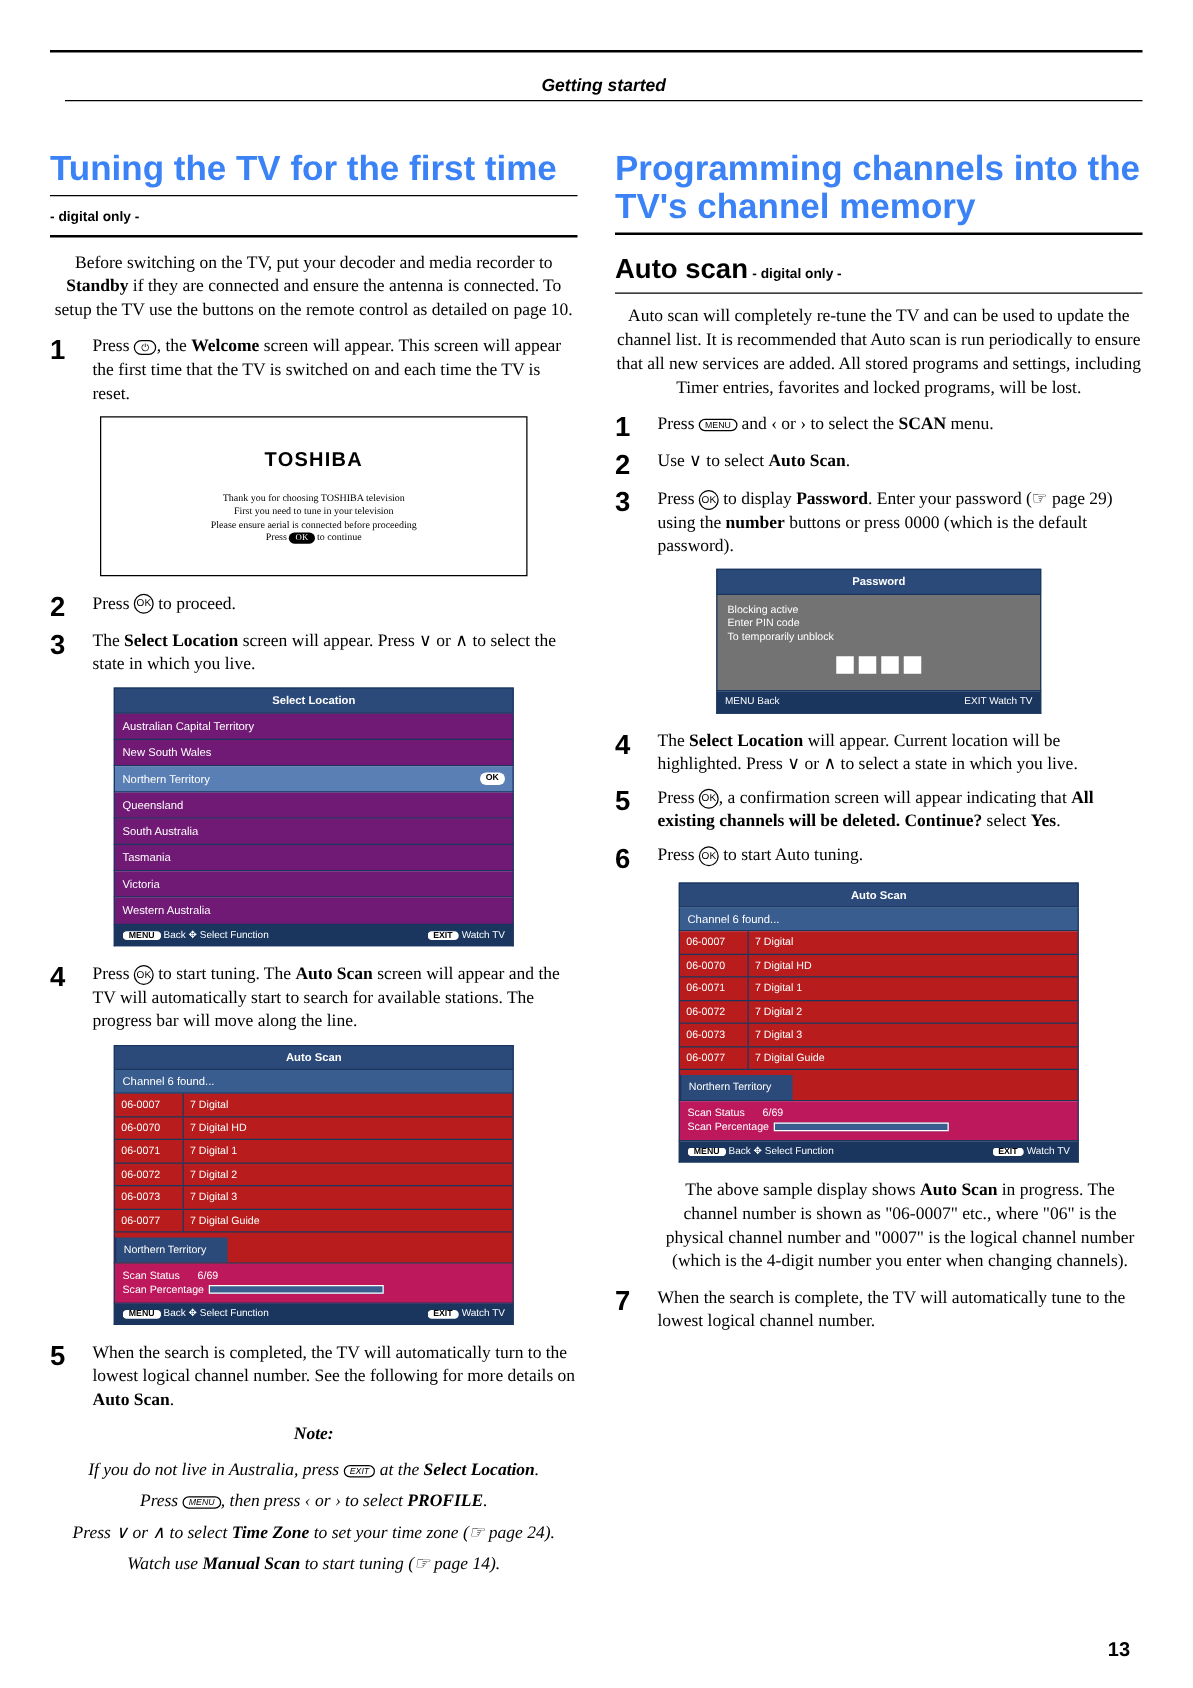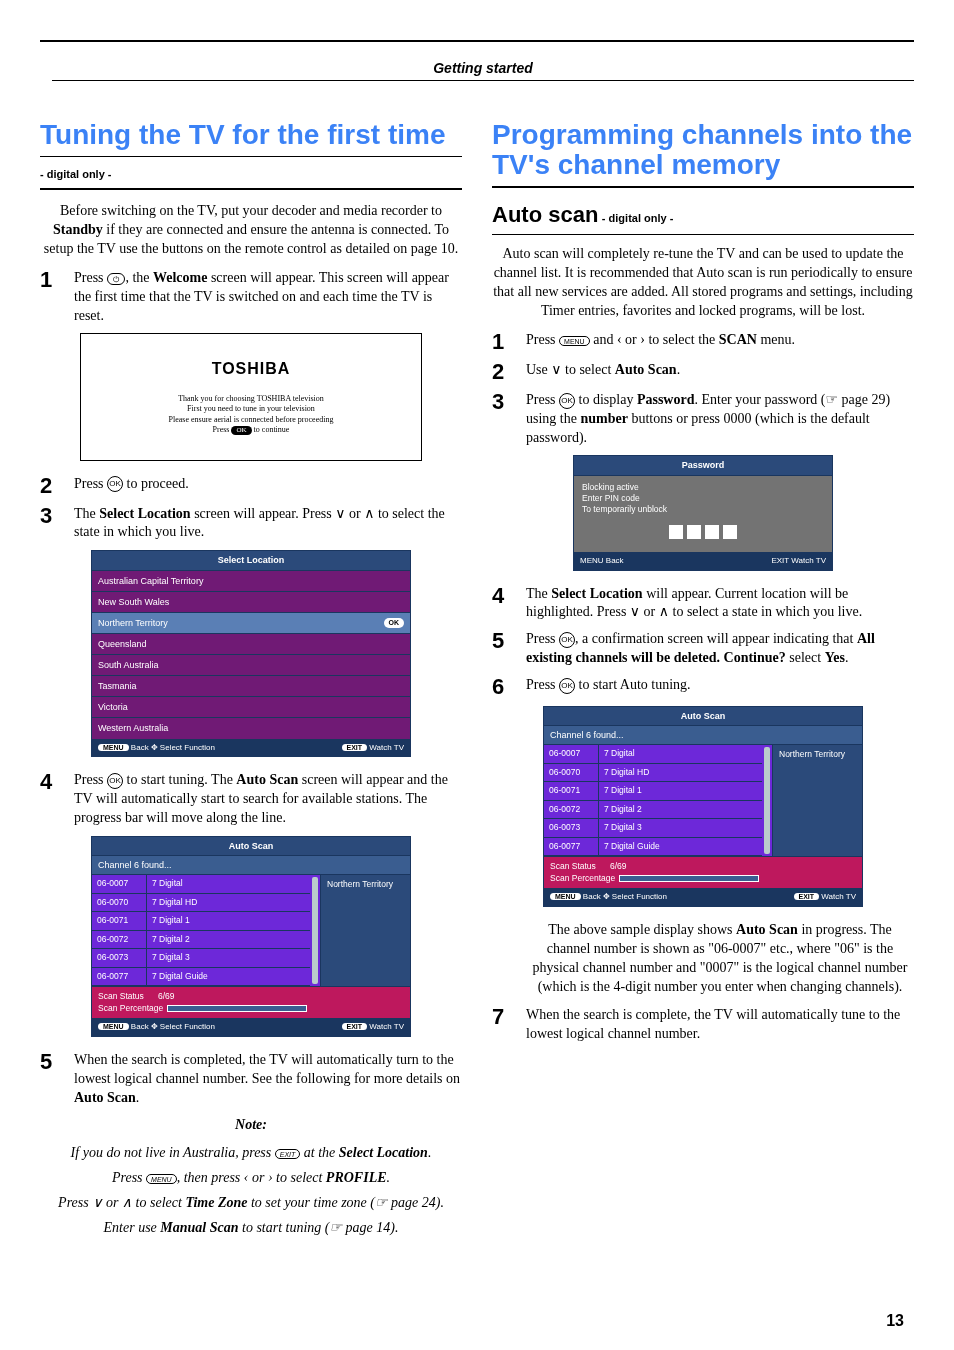--- a/index.html
+++ b/index.html
@@ -101,21 +101,21 @@
   .osd .okwhite {
     background: #fff; color: #000; border-radius: 7px; font-size: 7px; padding: 0 5px; font-weight: bold;
   }
   .osd .footbar {
     background: #1a365f; padding: 3px 6px; display: flex; justify-content: space-between;
     border: 1px solid #1a365f; border-top: none; font-size: 8px; align-items: center;
   }
   .osd .pill { background: #fff; color: #000; border-radius: 6px; padding: 0 5px; font-weight: bold; font-size: 7px; }
 
   .osd .scanbody {
-    display: flex; background: #6d28d9; border: 1px solid #1a365f; border-top: none;
+    display: flex; background: #b91c1c; border: 1px solid #1a365f; border-top: none; flex-direction: column;
   }
   .osd .scanlist { flex: 1; }
   .osd .scanlist .srow {
     display: flex; border-bottom: 1px solid #1a365f; font-size: 8.5px;
   }
   .osd .scanlist .srow > div { padding: 3px 5px; }
   .osd .scanlist .srow > div:first-child {
     width: 55px; border-right: 1px solid #1a365f;
   }
   .osd .scroll {
@@ -303,21 +303,21 @@
   <p class="note-body">
     <span>If you do not live in Australia, press </span><span class="menubtn">EXIT</span><span> at the </span><b>Select Location</b><span>.</span>
   </p>
   <p class="note-body">
     <span>Press </span><span class="menubtn">MENU</span><span>, then press ‹ or › to select </span><b>PROFILE</b><span>.</span>
   </p>
   <p class="note-body">
     <span>Press ∨ or ∧ to select </span><b>Time Zone</b><span> to set your time zone (☞ page 24).</span>
   </p>
   <p class="note-body">
-    <span>Enter use </span><b>Manual Scan</b><span> to start tuning (☞ page 14).</span>
+    <span>Watch use </span><b>Manual Scan</b><span> to start tuning (☞ page 14).</span>
   </p>
 
   <div class="no-break colbreak">
     <div class="h1">Programming channels into the TV's channel memory</div>
     <hr class="hrheavy">
   </div>
 
   <div class="no-break" style="margin-top:10px;">
     <span class="h2">Auto scan</span>
     <span class="h2sub"> - digital only -</span>

